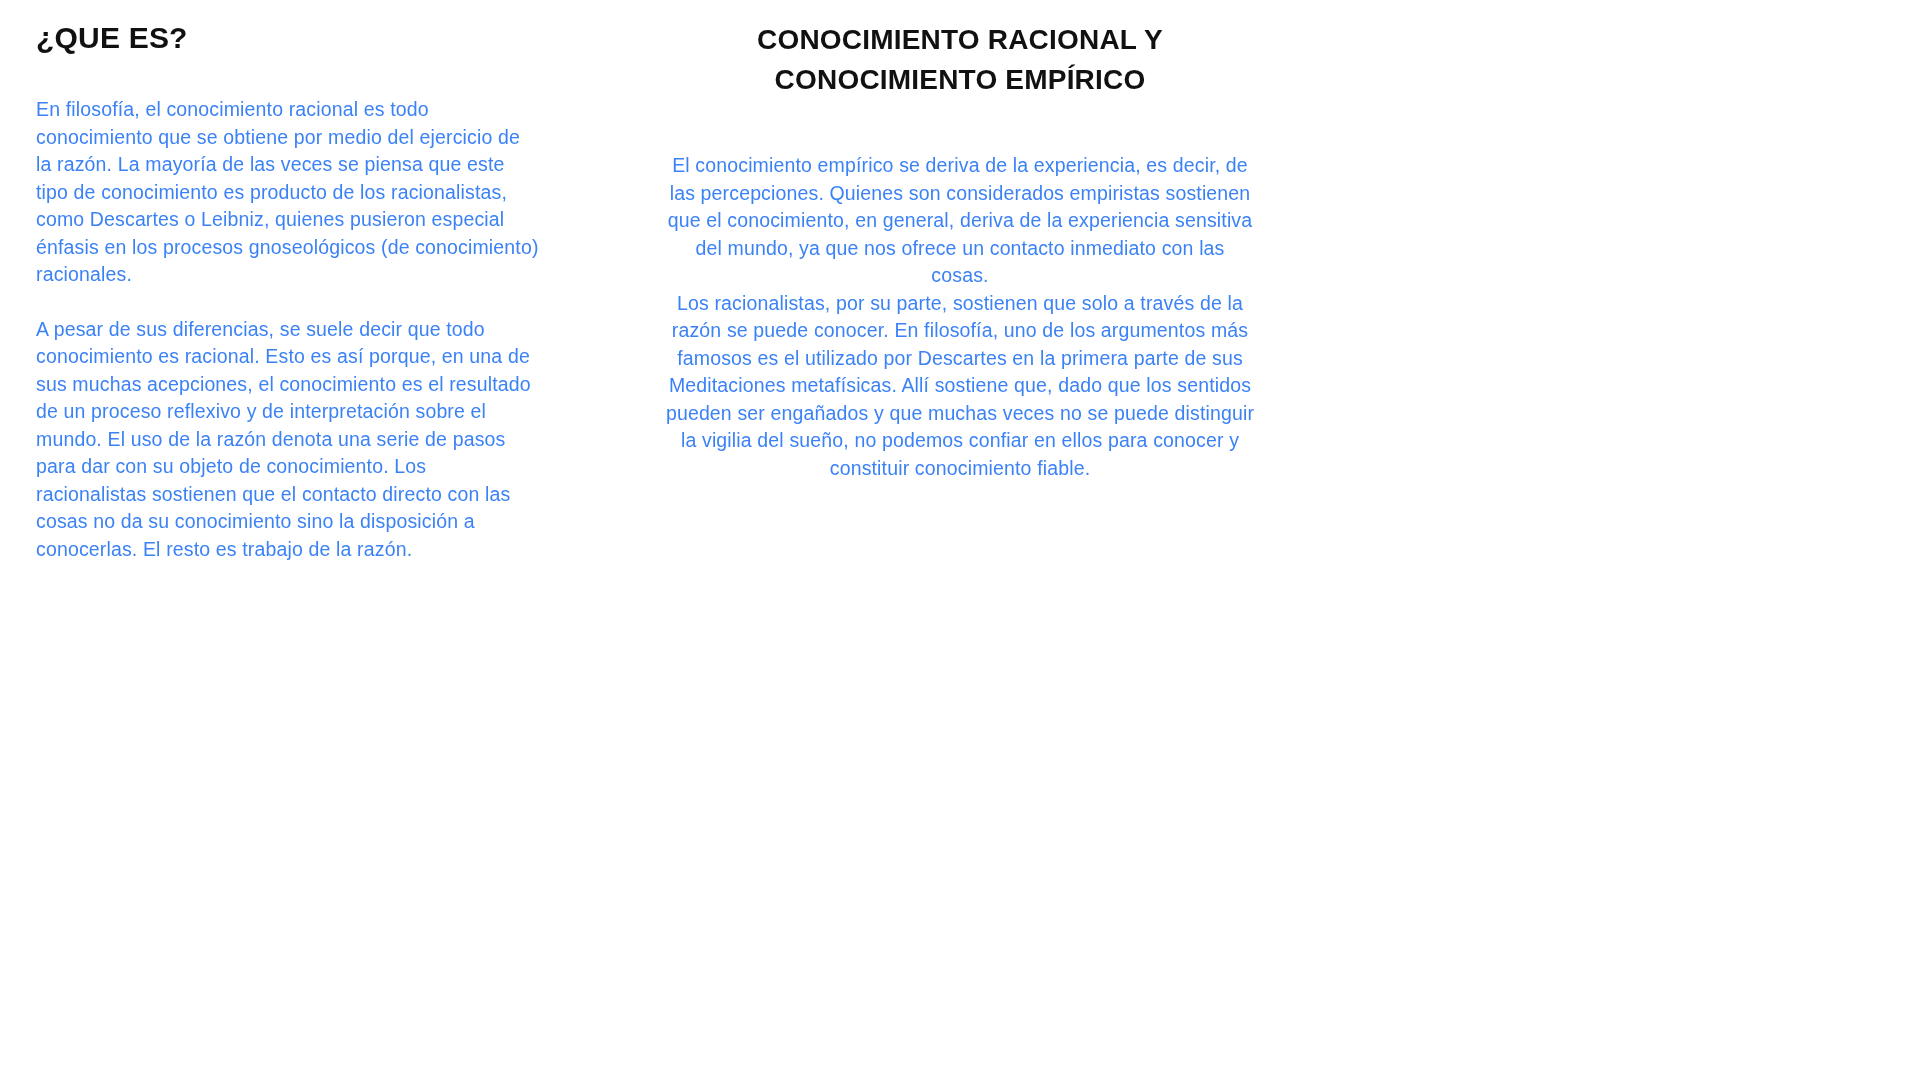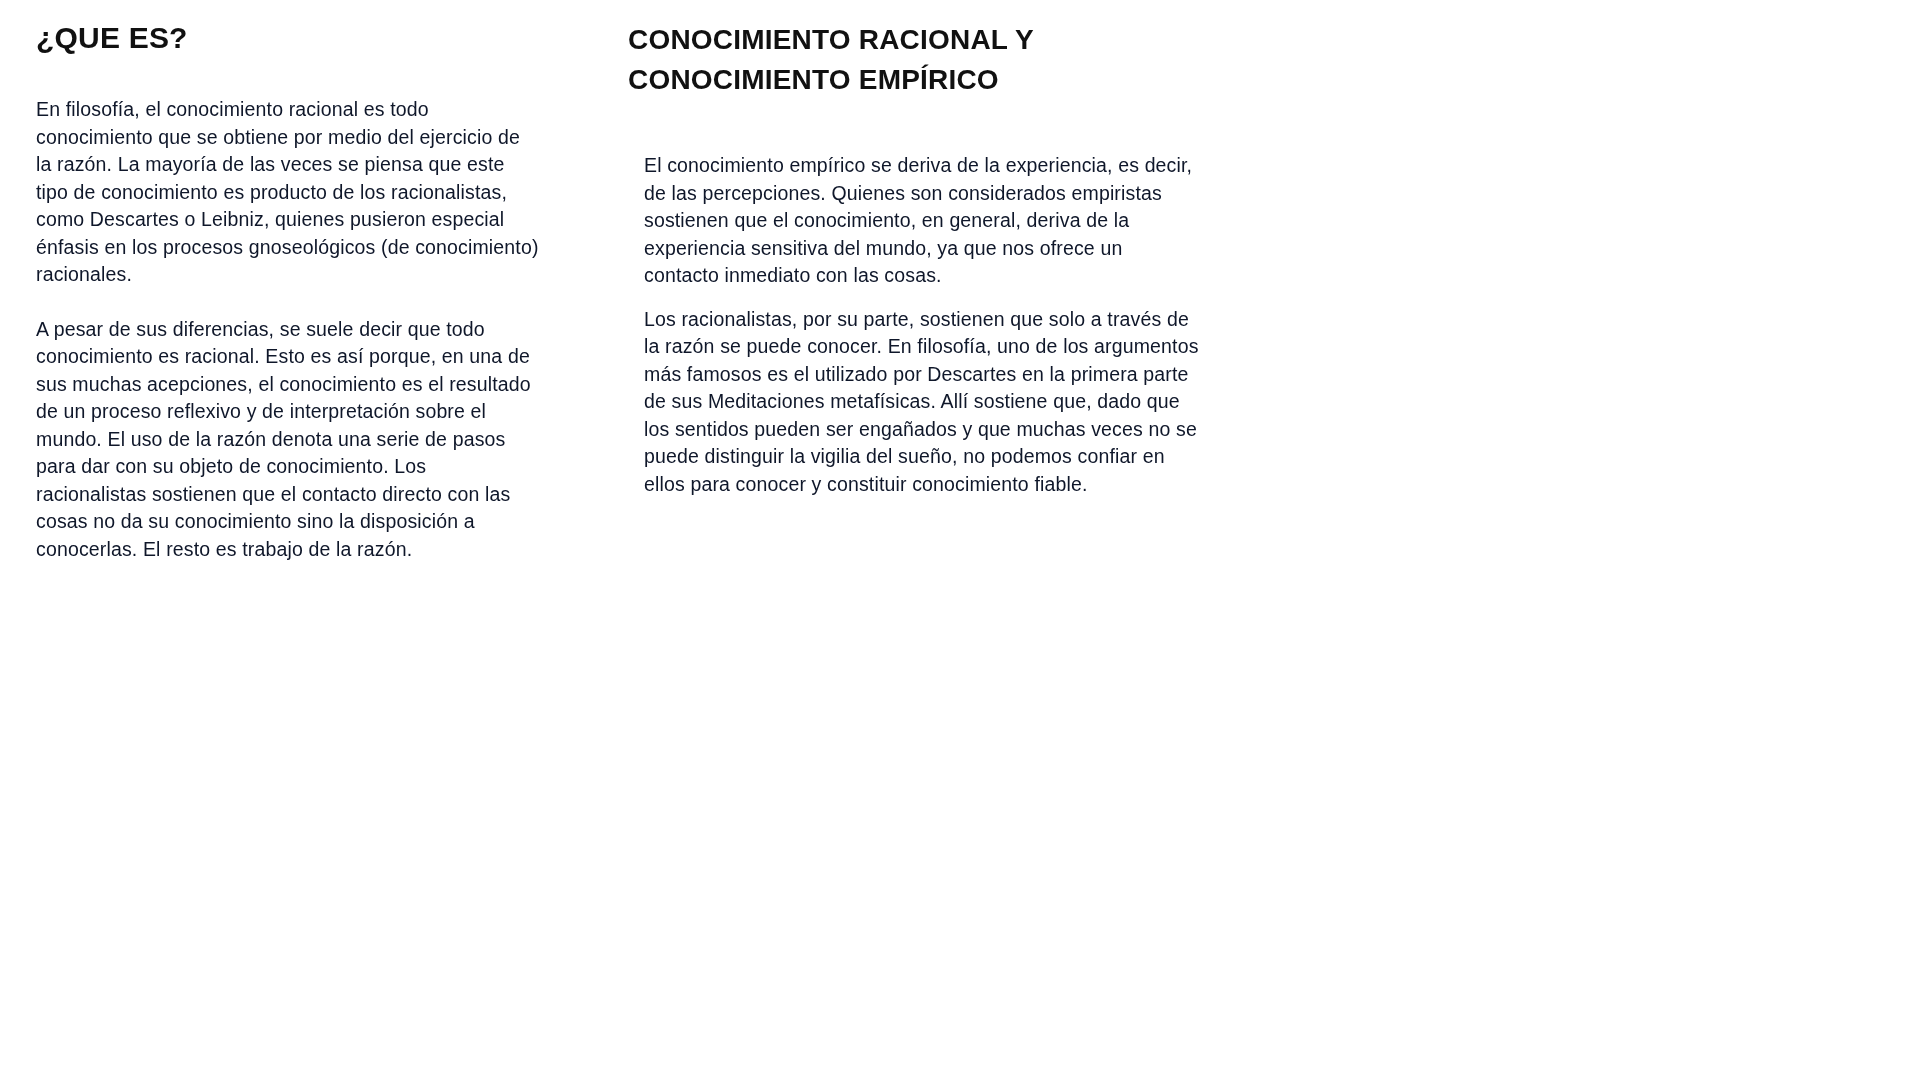--- a/index.html
+++ b/index.html
@@ -24,22 +24,23 @@
     position: absolute;
     top: 20px;
   }
 
   .column-left {
     left: 36px;
     width: 505px;
   }
 
   .column-right {
-    left: 628px;
+    left: 665px;
     width: 590px;
+    text-align: center;
   }
 
   .heading {
     font-weight: 700;
     color: #111111;
     letter-spacing: 0.2px;
   }
 
   .heading-left {
     font-size: 30px;
@@ -50,29 +51,29 @@
   .heading-right {
     font-size: 28px;
     line-height: 40px;
     margin-bottom: 52px;
   }
 
   .body-text {
     font-size: 19.5px;
     line-height: 27.5px;
     letter-spacing: 0.15px;
-    color: #0f172a;
+    color: #3b82f6;
   }
 
   .body-text p {
     margin: 0 0 27px 0;
   }
 
   .body-text p.tight {
-    margin: 16px;
+    margin: 0;
   }
 
   .italic {
   }
 </style>
 </head>
 <body>
 
 <div class="page">
 

